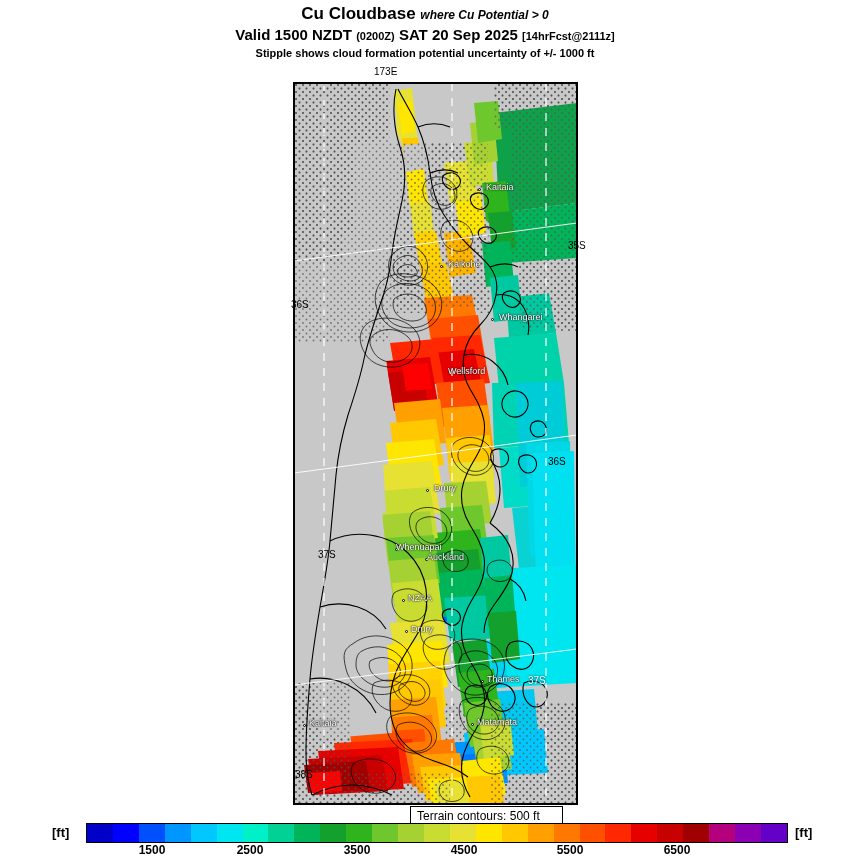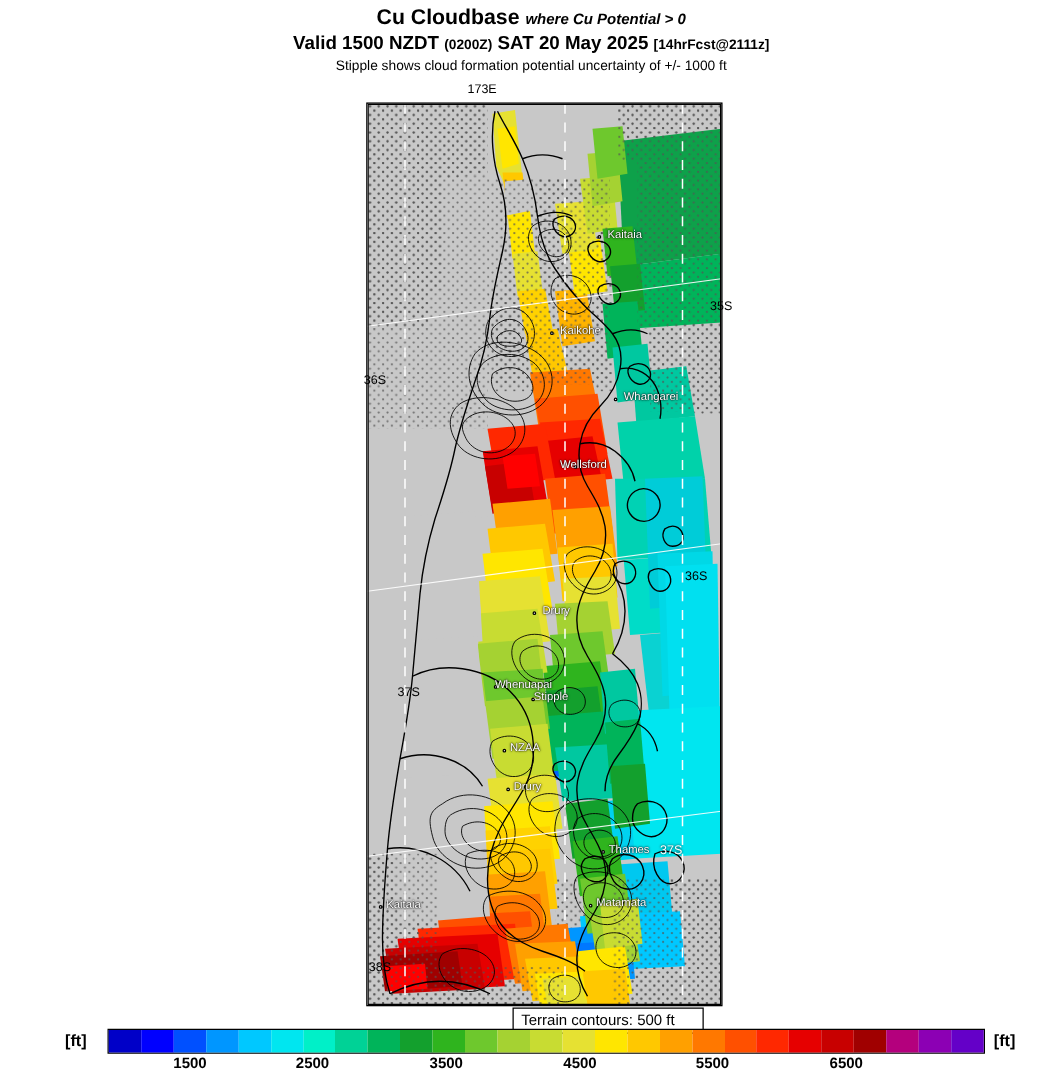--- a/index.html
+++ b/index.html
@@ -44,21 +44,21 @@
   .title-line-2 .paren {
     font-size: 11px;
     font-weight: bold;
   }
   .title-line-2 .fcst {
     font-size: 11px;
     font-weight: bold;
   }
   .title-line-3 {
     font-size: 11px;
-    font-weight: normal;
+    font-weight: bold;
     line-height: 15px;
     white-space: nowrap;
   }
 
   
   #map-frame {
     position: absolute;
     left: 293px;
     top: 82px;
     width: 285px;
@@ -169,21 +169,21 @@
 <body>
 
 <div id="title-block">
   <div class="title-line-1">
     <span>Cu Cloudbase</span>
     <span class="sub">where Cu Potential &gt; 0</span>
   </div>
   <div class="title-line-2">
     <span>Valid 1500 NZDT</span>
     <span class="paren">(0200Z)</span>
-    <span>SAT 20 May 2025</span>
+    <span>SAT 20 Sep 2025</span>
     <span class="fcst">[14hrFcst@2111z]</span>
   </div>
   <div class="title-line-3">Stipple shows cloud formation potential uncertainty of +/- 1000 ft</div>
 </div>
 
 <div id="map-frame">
   <svg id="map-svg" width="283" height="721" viewBox="0 0 283 721">
     <defs>
       <pattern id="stipple" width="7" height="7" patternUnits="userSpaceOnUse">
         <rect width="7" height="7" fill="none"></rect>
@@ -465,21 +465,21 @@
   <span class="place-dot" style="left:459px;top:372px;"></span>
   <span class="place-label" style="left:448px;top:366px;">Wellsford</span>
 
   <span class="place-dot" style="left:426px;top:489px;"></span>
   <span class="place-label" style="left:434px;top:483px;">Drury</span>
 
   <span class="place-dot" style="left:395px;top:548px;"></span>
   <span class="place-label" style="left:396px;top:542px;">Whenuapai</span>
 
   <span class="place-dot" style="left:425px;top:558px;"></span>
-  <span class="place-label" style="left:427px;top:552px;">Stipple</span>
+  <span class="place-label" style="left:427px;top:552px;">Auckland</span>
 
   <span class="place-dot" style="left:402px;top:599px;"></span>
   <span class="place-label" style="left:408px;top:593px;">NZAA</span>
 
   <span class="place-dot" style="left:405px;top:630px;"></span>
   <span class="place-label" style="left:411px;top:624px;">Drury</span>
 
   <span class="place-dot" style="left:481px;top:680px;"></span>
   <span class="place-label" style="left:487px;top:674px;">Thames</span>
 

